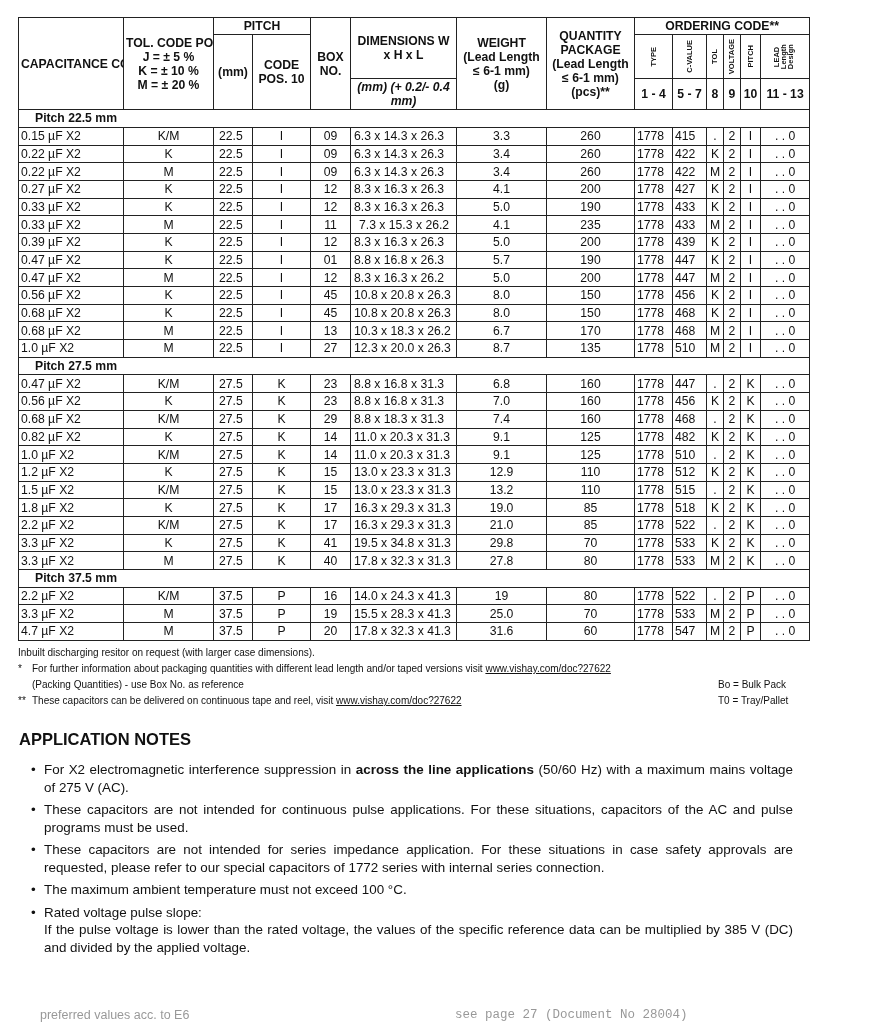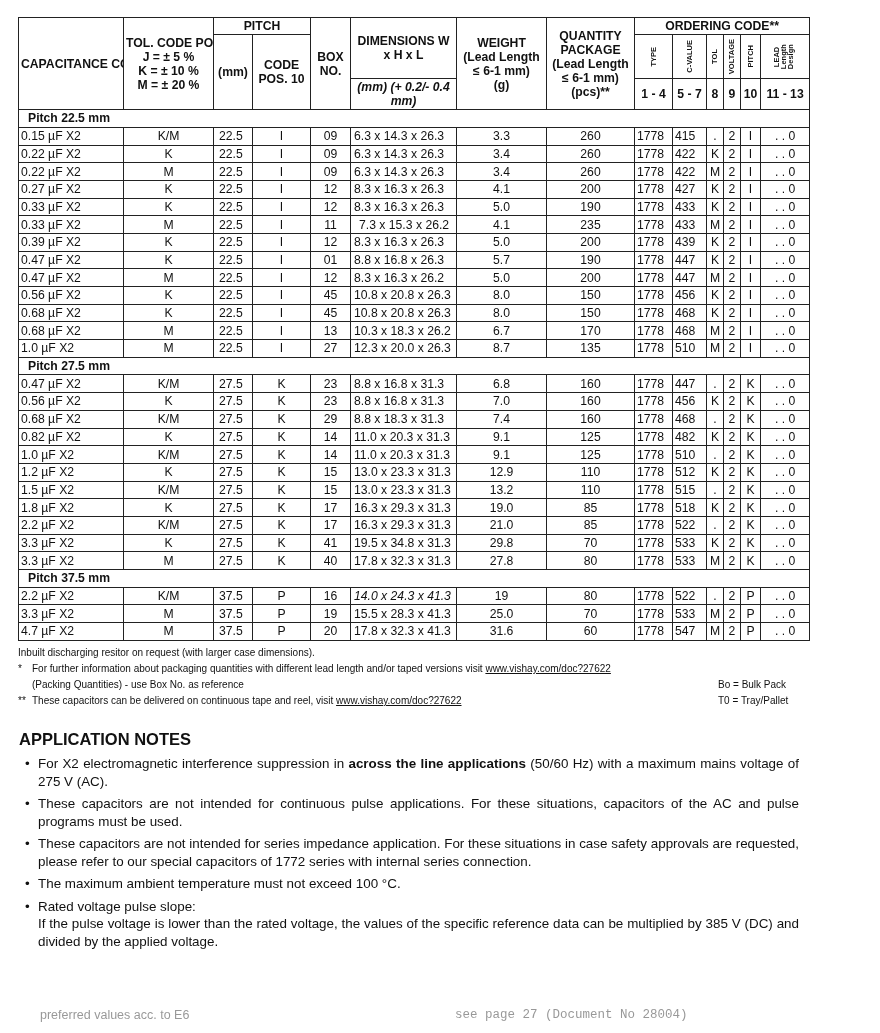--- a/index.html
+++ b/index.html
@@ -6,35 +6,35 @@
   body { width:880px; height:1033px; position:relative; overflow:hidden;
          font-family:"Liberation Sans", sans-serif; color:#111; }
   table.spec { position:absolute; left:18px; top:17px; border-collapse:collapse;
                table-layout:fixed; width:791px; font-size:12.2px; }
   table.spec td, table.spec th { border:1px solid #222; padding:0 2px; height:16.7px;
                line-height:16px; white-space:nowrap; overflow:hidden; }
   table.spec th { font-weight:bold; font-size:12.2px; line-height:14px; vertical-align:middle; text-align:center; padding:1px 2px; }
   th.left { text-align:left; }
   td.c { text-align:center; }
   td.l { text-align:left; padding-left:4px; }
-  tr.group td { font-weight:bold; text-align:left; padding-left:9px; }
+  tr.group td { font-weight:bold; text-align:left; padding-left:16px; }
   th.vert { height:58px; padding:0; vertical-align:bottom; }
   .vtext { display:inline-block; writing-mode:vertical-rl; transform:rotate(180deg);
            font-size:7.5px; line-height:8px; font-weight:bold; padding-bottom:3px; white-space:normal; }
   .vtext.lead { line-height:7px; }
   th.pos { height:14px; font-size:12.2px; }
   .notes { position:absolute; left:18px; top:645px; width:800px; font-size:10px; line-height:16px; }
   .notes .line { position:relative; white-space:nowrap; }
   .notes .ind { padding-left:14px; }
   .notes .star { position:absolute; left:0; }
   .notes a { color:#111; text-decoration:underline; }
   .notes .rightlab { position:absolute; left:700px; }
   .app { position:absolute; left:19px; top:730px; width:786px; }
   .app h2 { margin:0 0 6px 0; font-size:16.5px; font-weight:bold; }
-  .app ul { margin:6px; padding:0; list-style:none; }
+  .app ul { margin:12px; padding:0; list-style:none; }
   .app li { position:relative; padding-left:13px; font-size:13.4px; line-height:17.5px;
             margin-bottom:5px; text-align:justify; }
   .app li::before { content:"•"; position:absolute; left:0; top:0; }
   .app b { font-weight:bold; }
   .footer { position:absolute; top:1008px; left:40px; width:820px; font-size:12.5px; color:#444; opacity:0.55; }
   .footer span { position:absolute; white-space:nowrap; }
 </style>
 </head>
 <body>
 
@@ -495,21 +495,21 @@
       </tr>
       <tr class="group">
         <td colspan="14">Pitch 37.5 mm</td>
       </tr>
       <tr>
         <td class="l">2.2 µF X2</td>
         <td class="c">K/M</td>
         <td class="l" style="padding-left: 5px;">37.5</td>
         <td class="c">P</td>
         <td class="c">16</td>
-        <td class="l" style="padding-left: 3px; font-style: italic;">14.0 x 24.3 x 41.3</td>
+        <td class="l" style="padding-left: 3px;">14.0 x 24.3 x 41.3</td>
         <td class="c">19</td>
         <td class="c">80</td>
         <td class="l">1778</td>
         <td class="l">522</td>
         <td class="c">.</td>
         <td class="c">2</td>
         <td class="c">P</td>
         <td class="c">. . 0</td>
       </tr>
       <tr>

